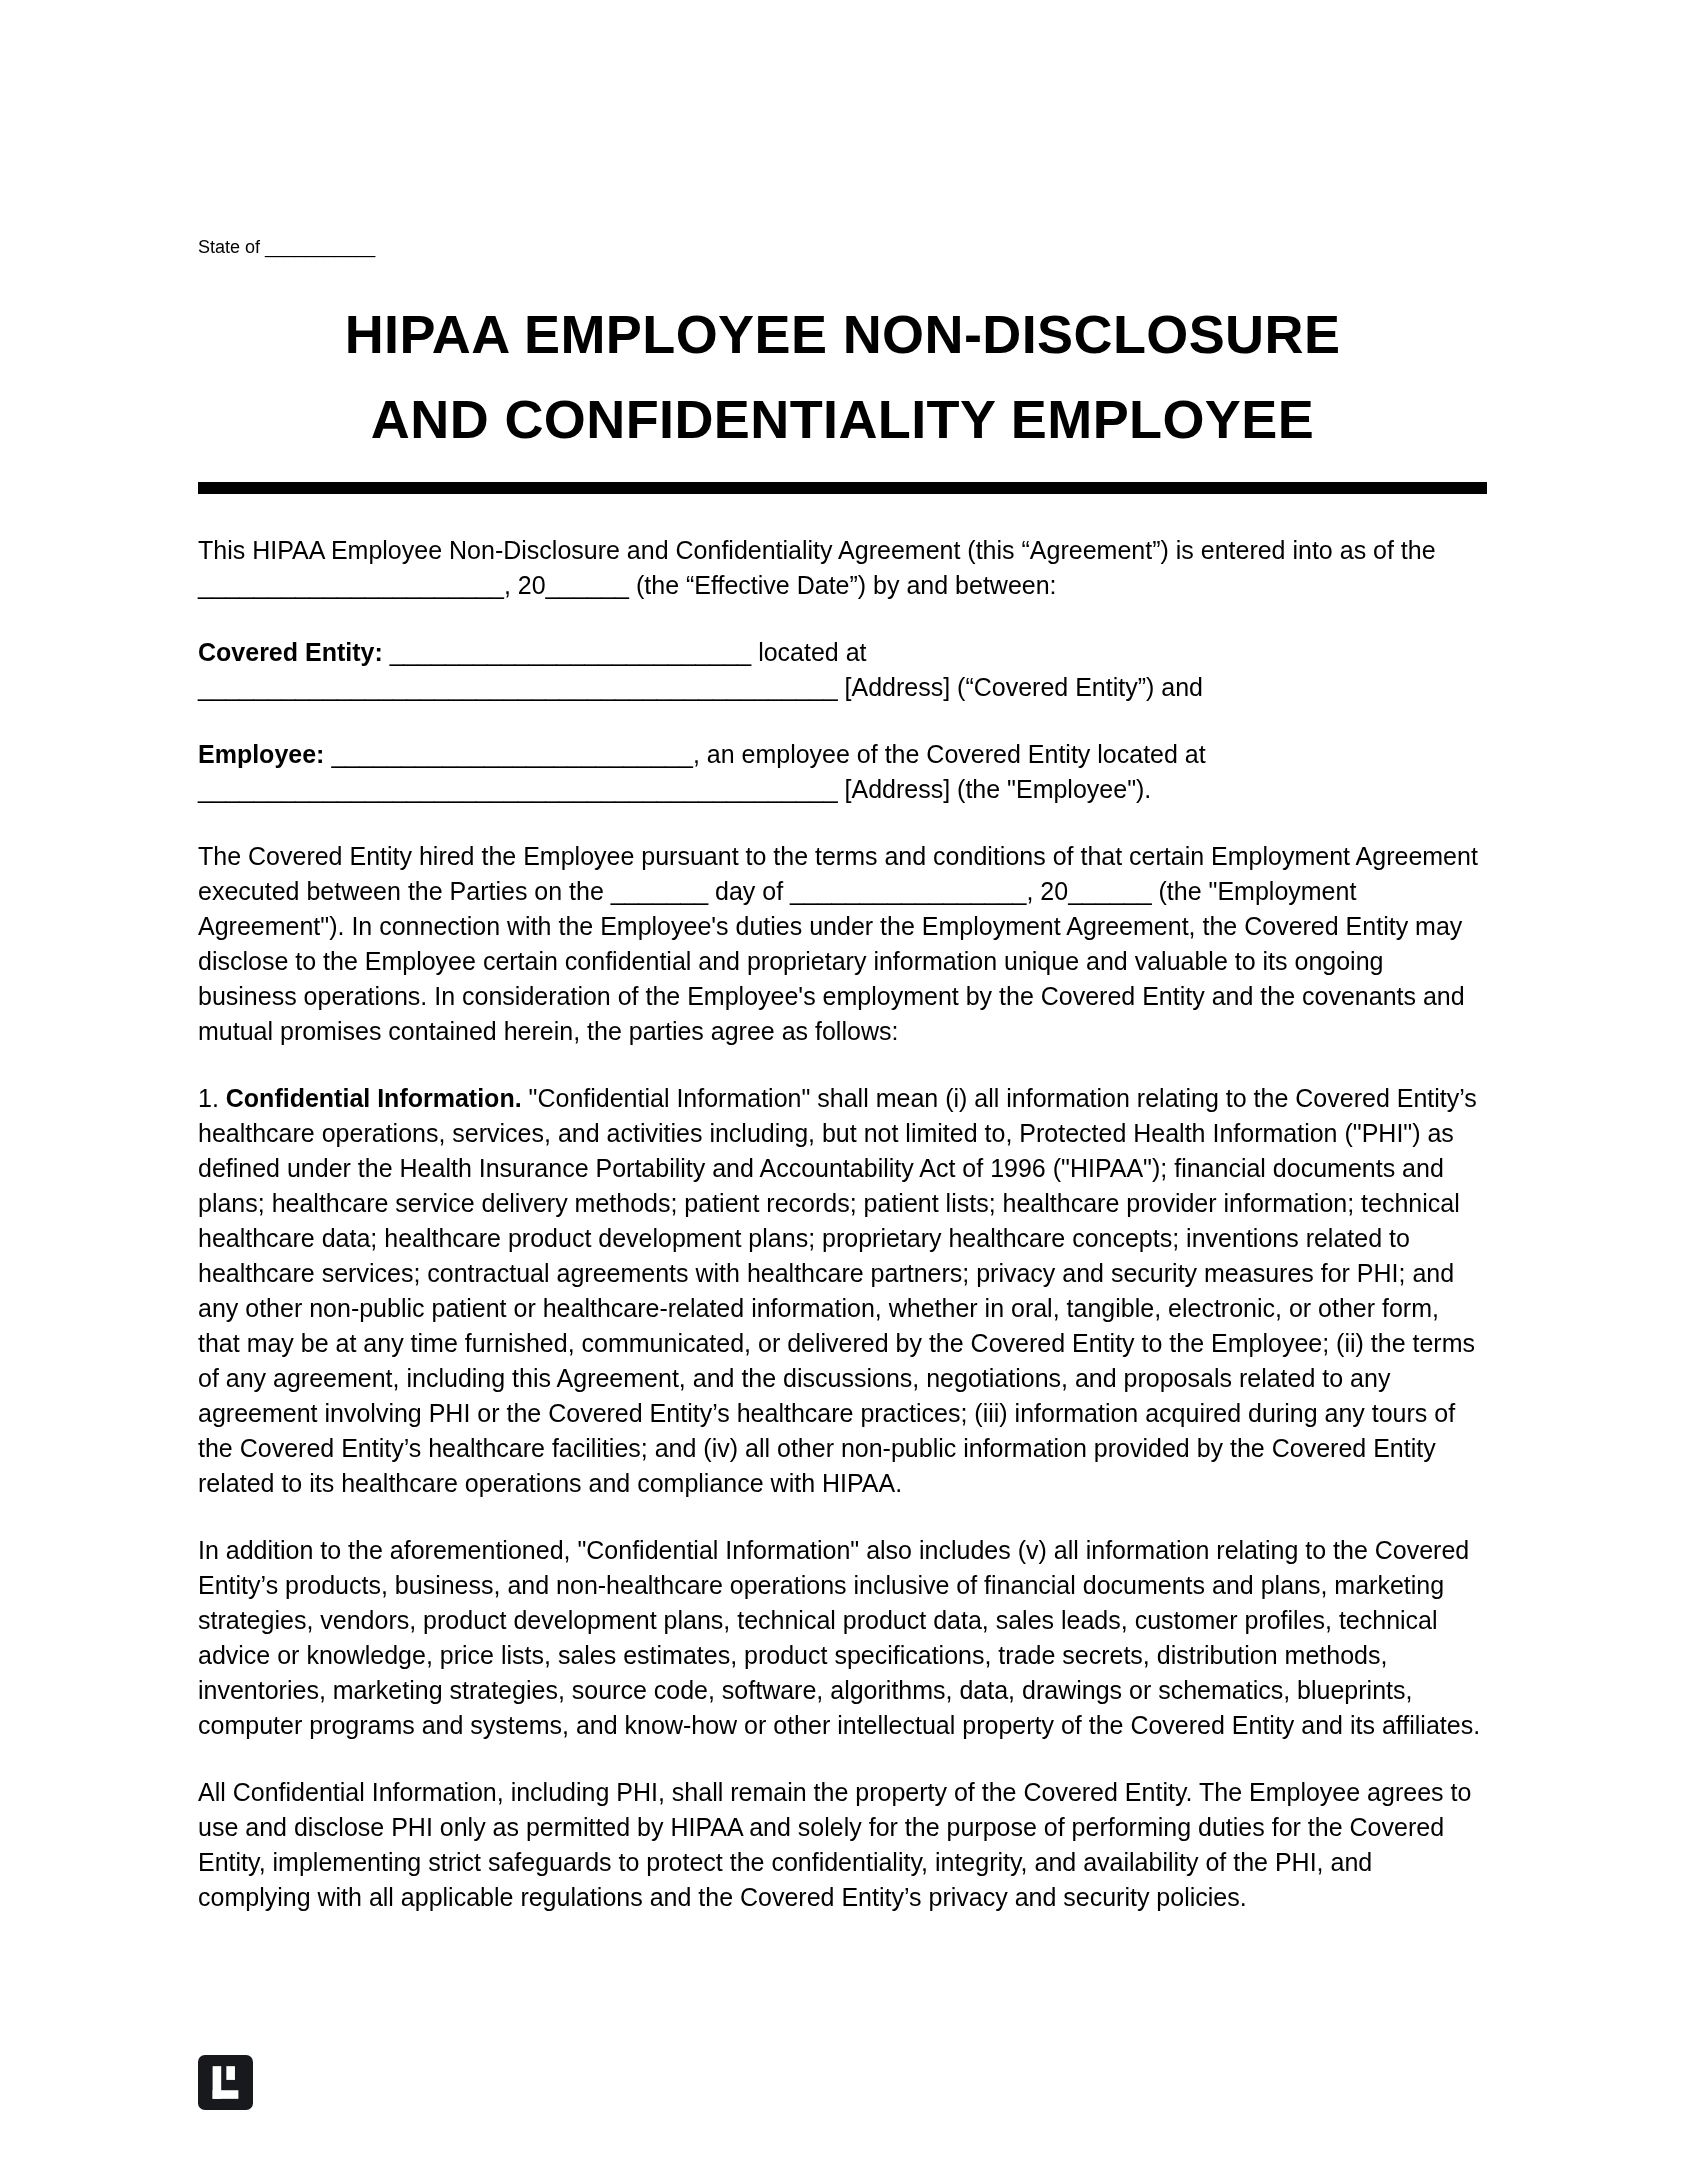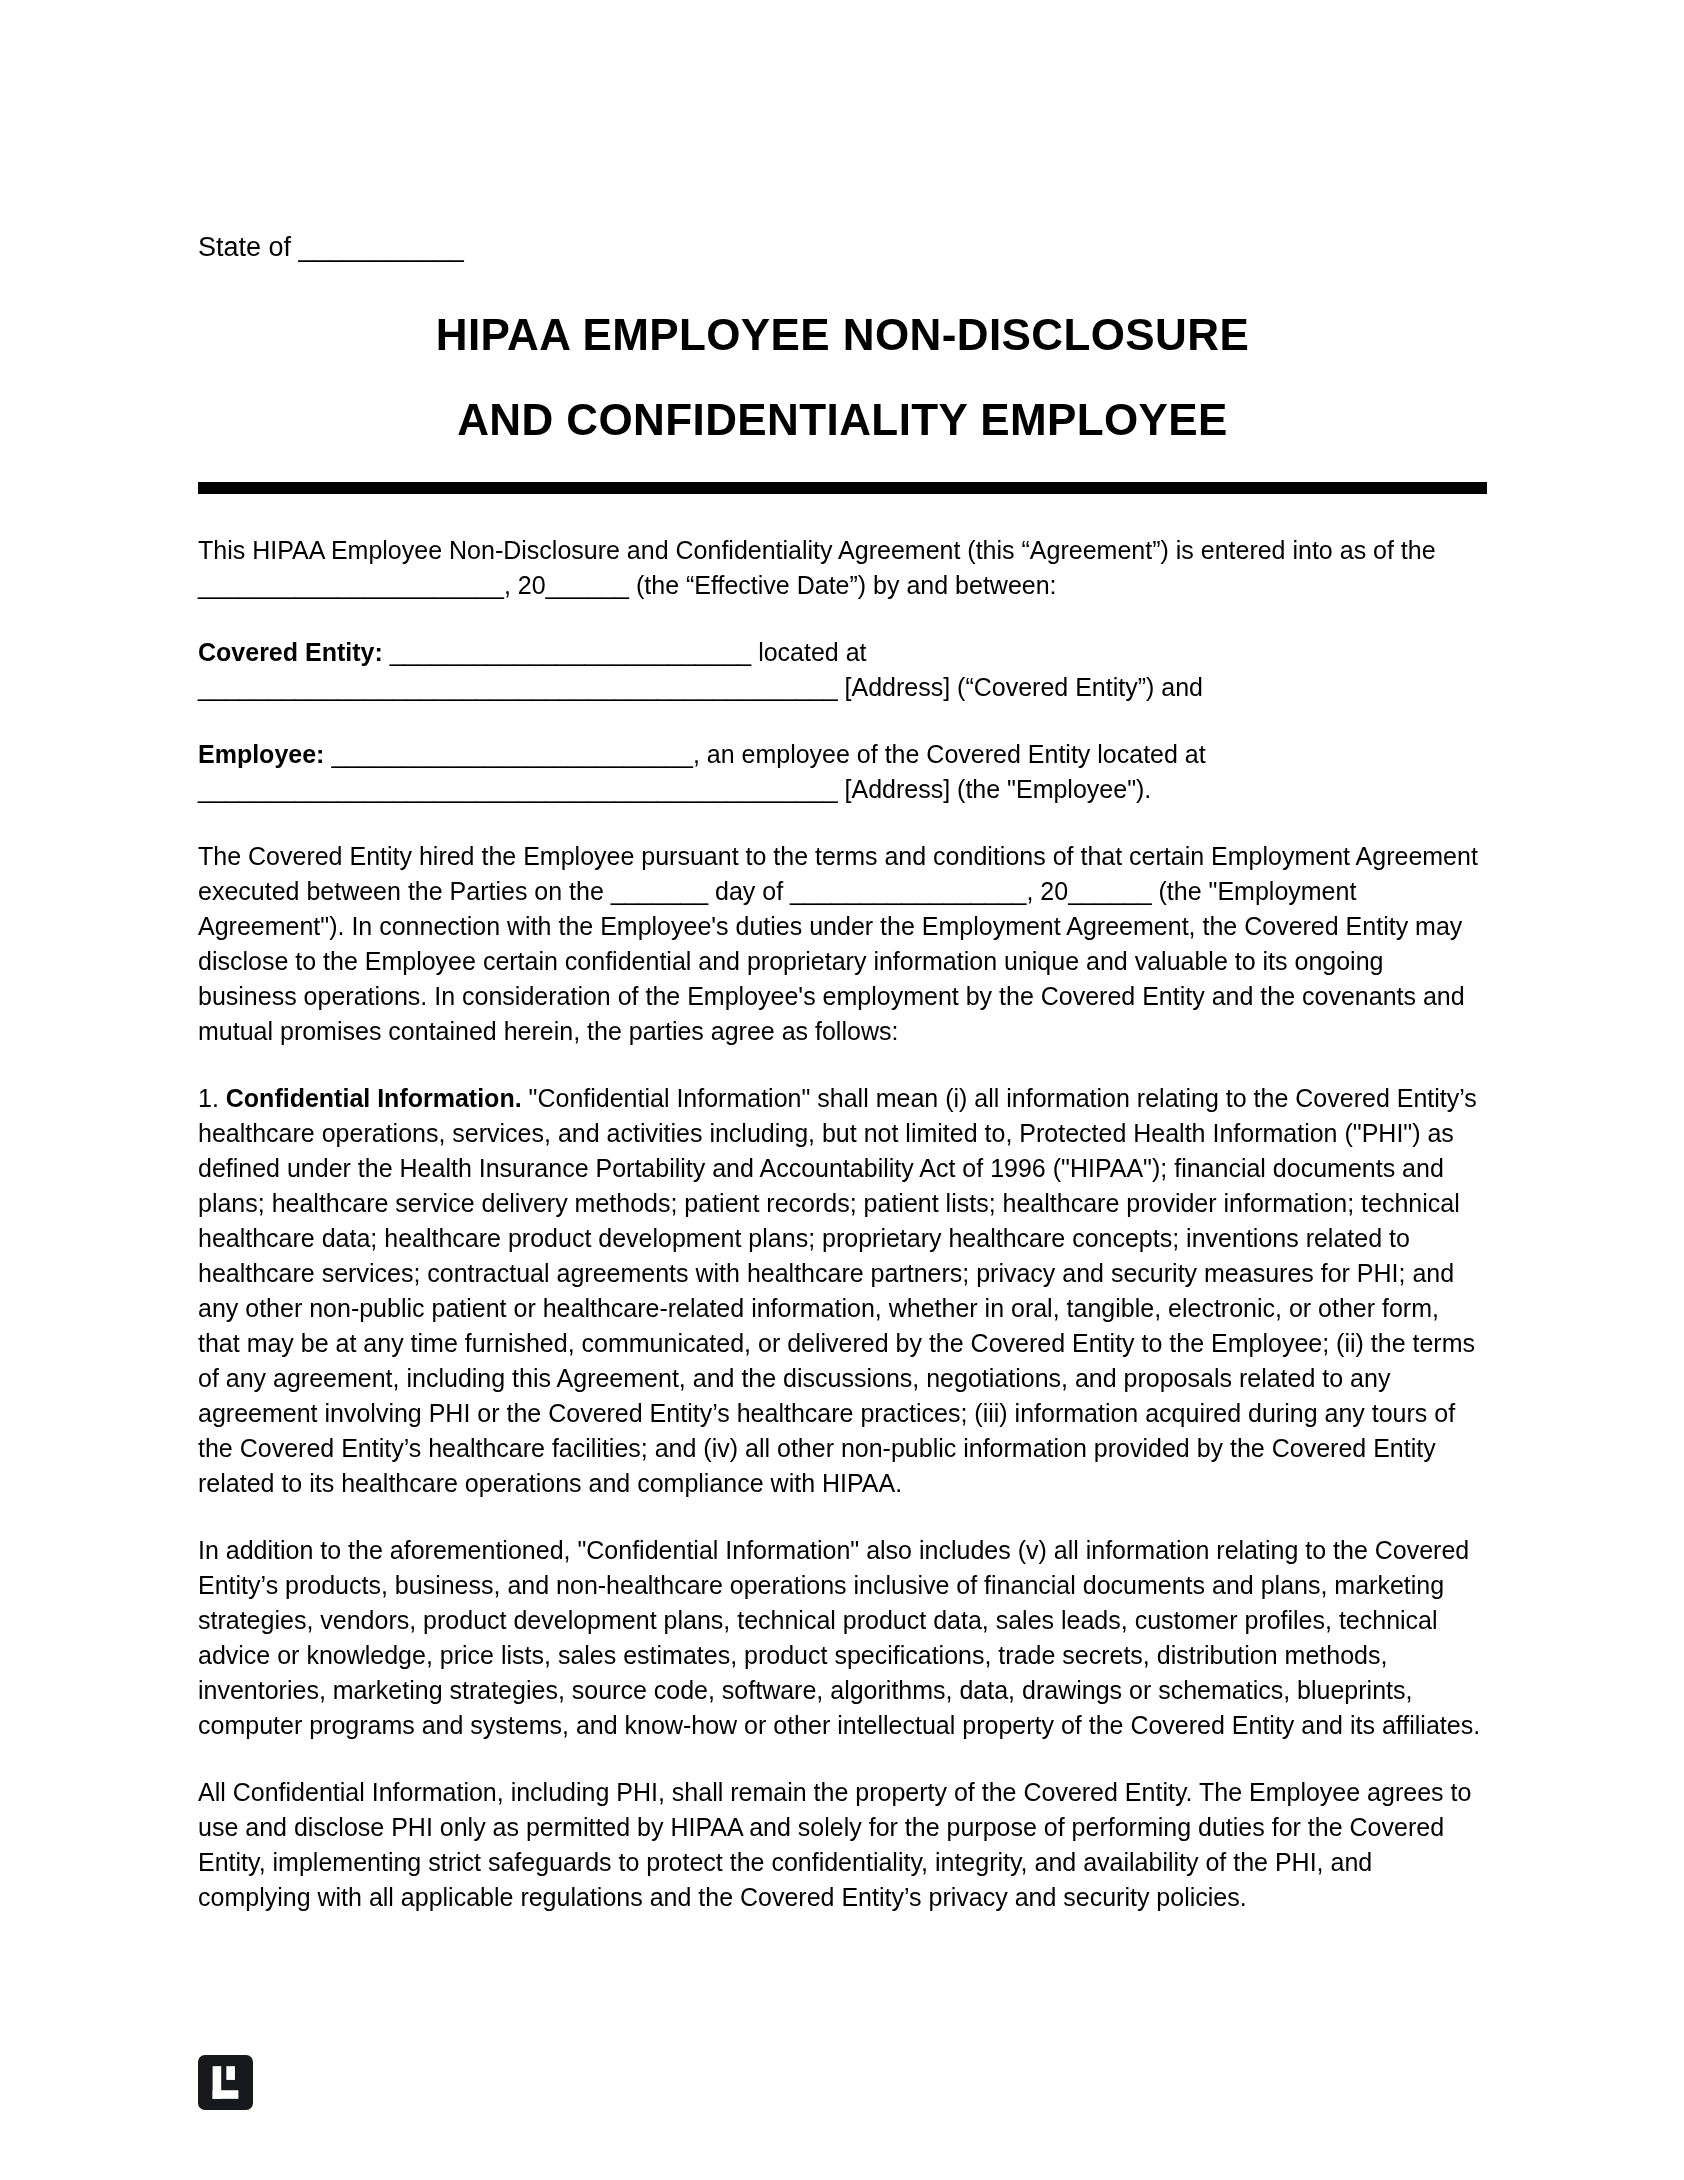--- a/index.html
+++ b/index.html
@@ -12,26 +12,26 @@
     position: relative;
     overflow: hidden;
   }
   .page {
     position: relative;
     width: 1685px;
     height: 2181px;
     padding: 232px 198px 0 198px;
   }
   .state-line {
-    font-size: 27px;
+    font-size: 18px;
     line-height: 31px;
     margin-bottom: 29px;
   }
   .doc-title {
-    font-size: 44px;
+    font-size: 54px;
     font-weight: 700;
     text-align: center;
     line-height: 85px;
     letter-spacing: 0.4px;
     margin-bottom: 20.4px;
   }
   .doc-title .t-line { display: block; }
   .title-rule {
     height: 12px;
     background: #000000;

